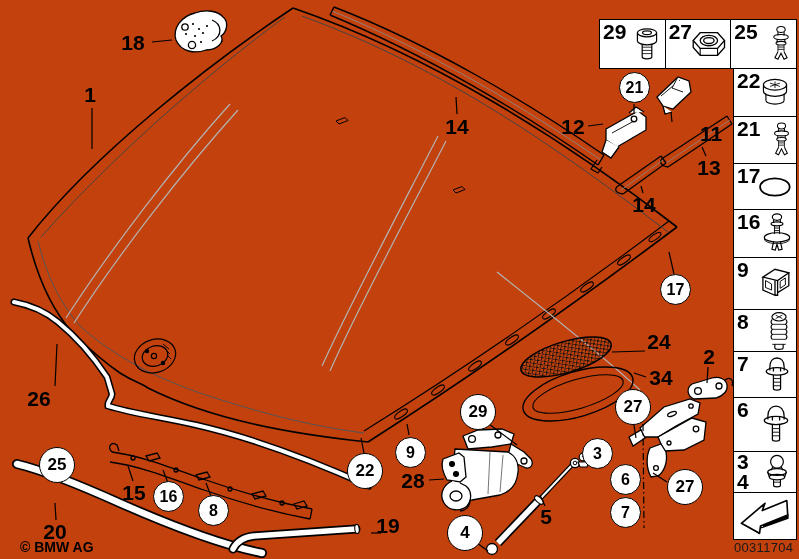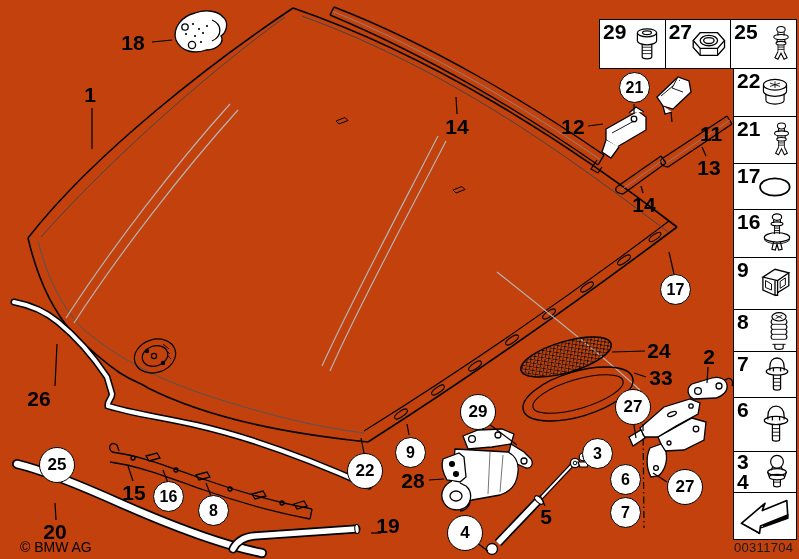--- a/index.html
+++ b/index.html
@@ -25,21 +25,21 @@
   .row-cell:first-child{border-left:none;}
   .col-box{position:absolute;left:733px;top:69px;width:64px;height:471px;
            border:1.8px solid #000;border-top:none;box-sizing:border-box;background:#fff;}
   .col-cell{position:relative;border-bottom:1.8px solid #000;box-sizing:border-box;width:100%;}
   .col-cell:last-child{border-bottom:none;}
   .cell-num{position:absolute;left:3px;top:0px;font-weight:bold;font-size:21px;color:#000;}
   .cell-num.two{line-height:20px;top:1px;}
   .cell-icon{position:absolute;right:2px;top:50%;transform:translateY(-50%);}
   .cell-icon.center{left:50%;transform:translate(-50%,-50%);right:auto;}
 
-  .copyright{position:absolute;left:20px;top:539px;font-size:14px;font-weight:normal;color:#000;}
+  .copyright{position:absolute;left:20px;top:539px;font-size:14px;font-weight:bold;color:#000;}
   .docnum{position:absolute;left:734px;top:540px;font-size:13px;color:#1a1a1a;letter-spacing:.3px;}
 </style>
 </head>
 <body>
 
 <div class="stage">
 
   <svg id="art" width="799" height="559" viewBox="0 0 799 559">
     <defs>
       <pattern id="mesh" width="5" height="5" patternUnits="userSpaceOnUse" patternTransform="rotate(-20)">
@@ -272,22 +272,22 @@
   <div class="plabel" style="left:711px;top:134px">11</div>
   <div class="plabel" style="left:709px;top:168px">13</div>
   <div class="plabel" style="left:644px;top:205px">14</div>
   <div class="plabel" style="left:39px;top:399px">26</div>
   <div class="plabel" style="left:134px;top:493px">15</div>
   <div class="plabel" style="left:55px;top:532px">20</div>
   <div class="plabel" style="left:388px;top:526px">19</div>
   <div class="plabel" style="left:413px;top:481px">28</div>
   <div class="plabel" style="left:546px;top:517px">5</div>
   <div class="plabel" style="left:709px;top:357px">2</div>
-  <div class="plabel" style="left:659px;top:351px">24</div>
-  <div class="plabel" style="left:661px;top:378px">33</div>
+  <div class="plabel" style="left:659px;top:342px">24</div>
+  <div class="plabel" style="left:661px;top:378px">34</div>
 
   <div class="callout" style="left:619px;top:72px">21</div>
   <div class="callout" style="left:660px;top:274px">17</div>
   <div class="callout big" style="left:39px;top:447px">25</div>
   <div class="callout" style="left:153px;top:481px">16</div>
   <div class="callout" style="left:198px;top:495px">8</div>
   <div class="callout big" style="left:347px;top:453px">22</div>
   <div class="callout" style="left:395px;top:437px">9</div>
   <div class="callout big" style="left:460px;top:394px">29</div>
   <div class="callout big" style="left:447px;top:515px">4</div>

